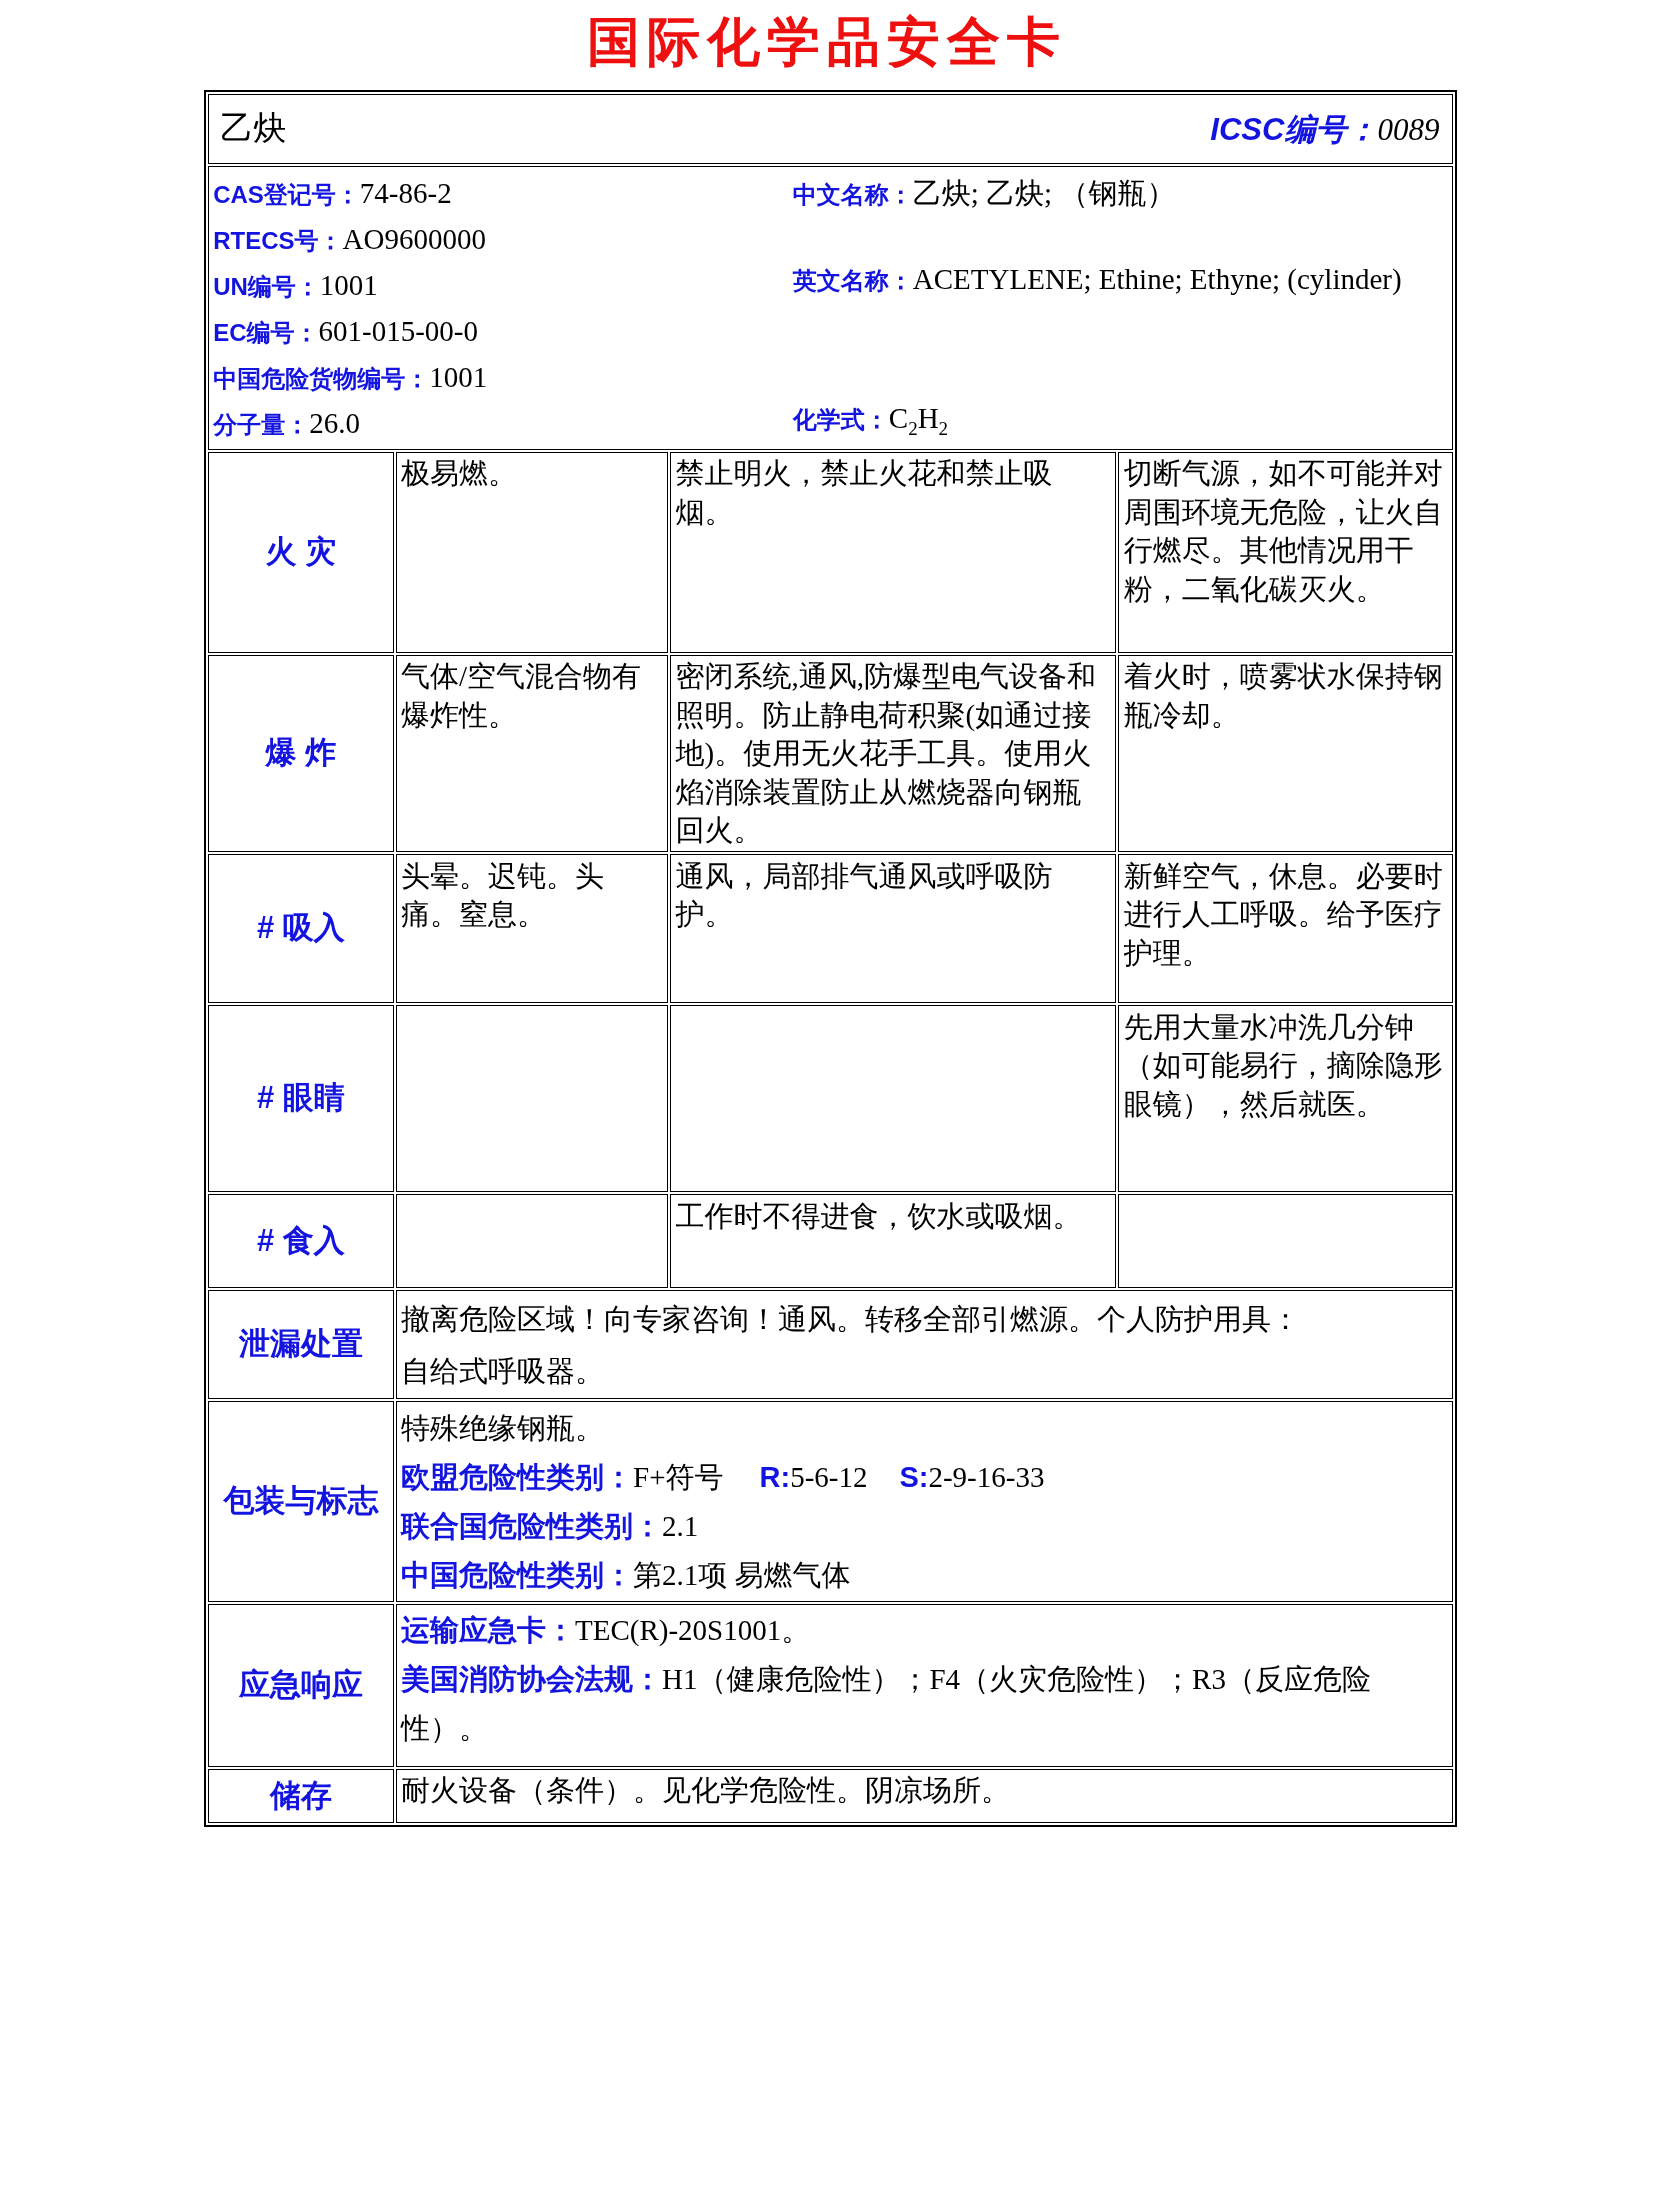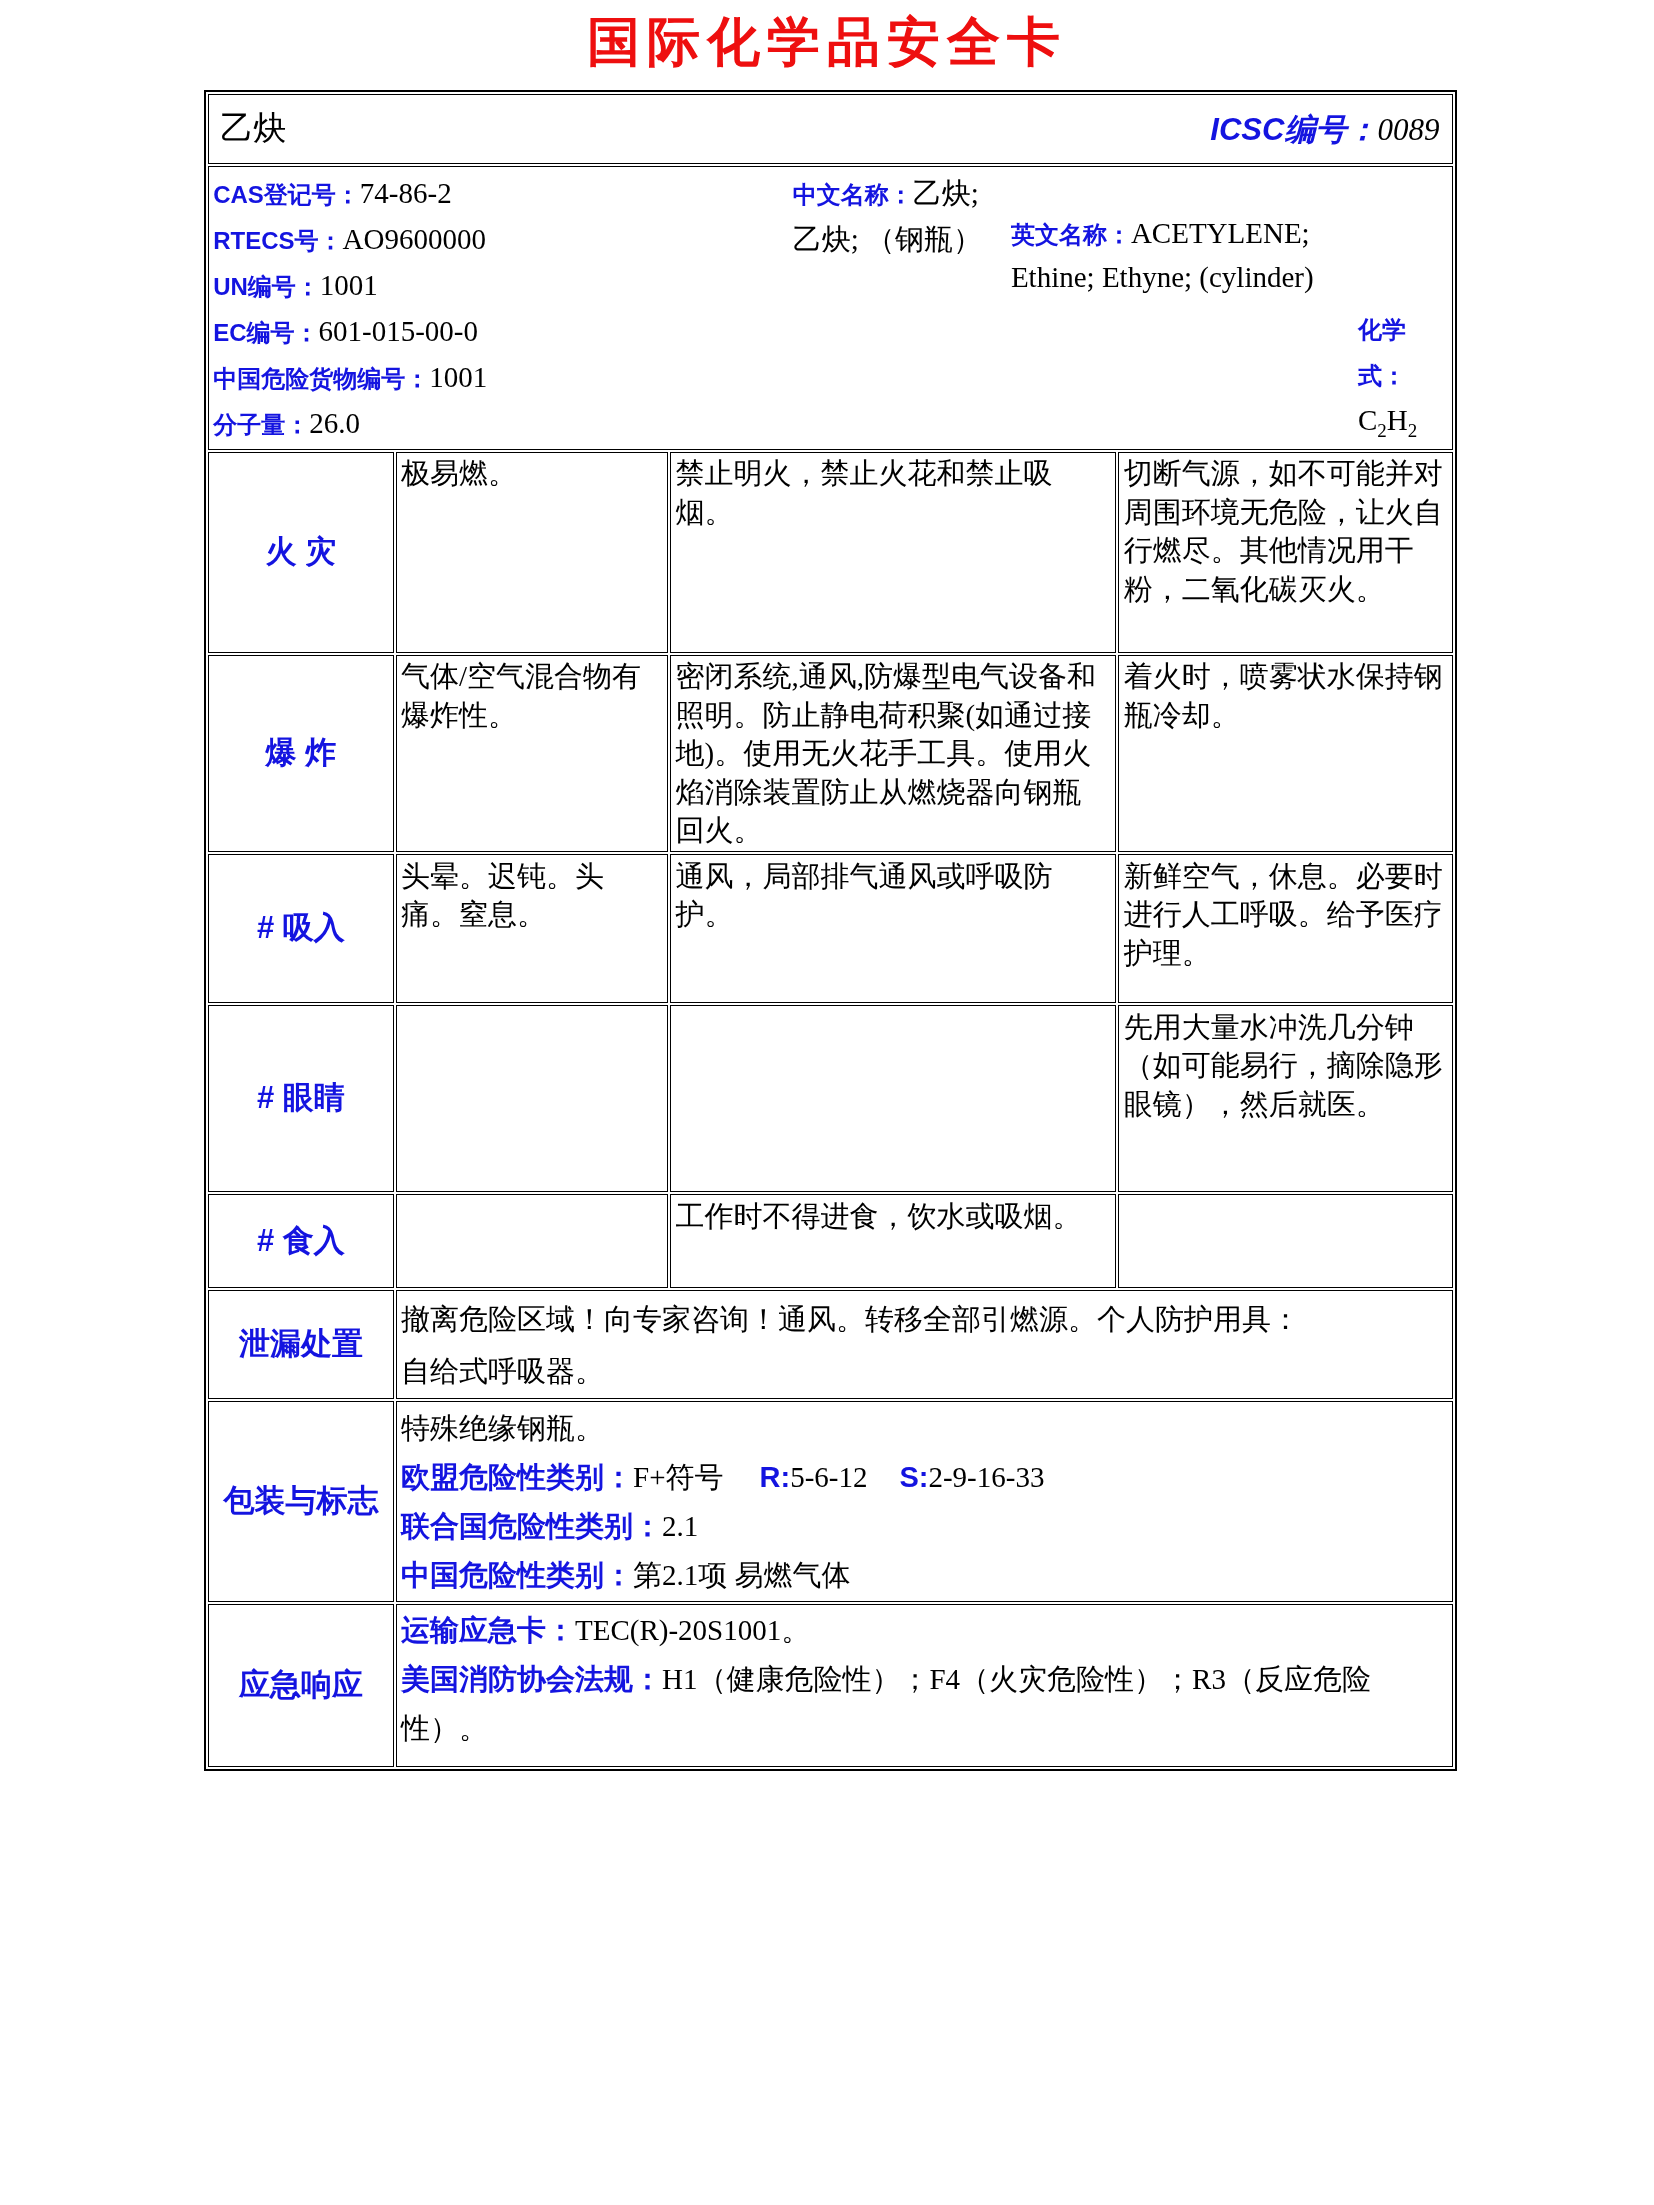--- a/index.html
+++ b/index.html
@@ -86,21 +86,21 @@
     line-height:1.3;
   }
   .name-row{
     display:flex;justify-content:space-between;align-items:center;
     height:100%;padding:0 7px;
   }
   .name-row .substance{font-size:33px;}
   .name-row .icsc{font-size:31px;font-style:italic;}
   .id-wrap{display:flex;height:100%;padding-top:2.8px;}
   .id-left{width:47%;}
-  .id-right{width:53%;display:flex;height:100%;}
+  .id-right{width:53%;display:flex;flex-direction:column;height:100%;}
   .id-line{line-height:44px;font-size:29px;}
   .id-line .lbl{font-size:24px;}
   .id-right .en{margin-top:41px;line-height:42px;}
   .id-right .formula{margin-top:auto;margin-bottom:5.6px;}
   sub{font-size:19px;line-height:0;}
   .cell{font-size:29px;}
   .wide{line-height:1.66;}
   .pk-line{line-height:49px;}
   .sp-r{margin-left:36px;}
   .sp-s{margin-left:32px;}
@@ -206,15 +206,19 @@
   </tr>
 
   <tr class="r-emerg">
     <td class="rowlbl">应急响应</td>
     <td class="cell" colspan="3">
       <div class="pk-line"><span class="lbl">运输应急卡：</span><span>TEC(R)-20S1001。</span></div>
       <div class="pk-line"><span class="lbl">美国消防协会法规：</span><span>H1（健康危险性）；F4（火灾危险性）；R3（反应危险性）。</span></div>
     </td>
   </tr>
 
+  <tr class="r-store">
+    <td class="rowlbl">储存</td>
+    <td class="cell" colspan="3">耐火设备（条件）。见化学危险性。阴凉场所。</td>
+  </tr>
 </tbody>
   </table>
 
 
 </body></html>

